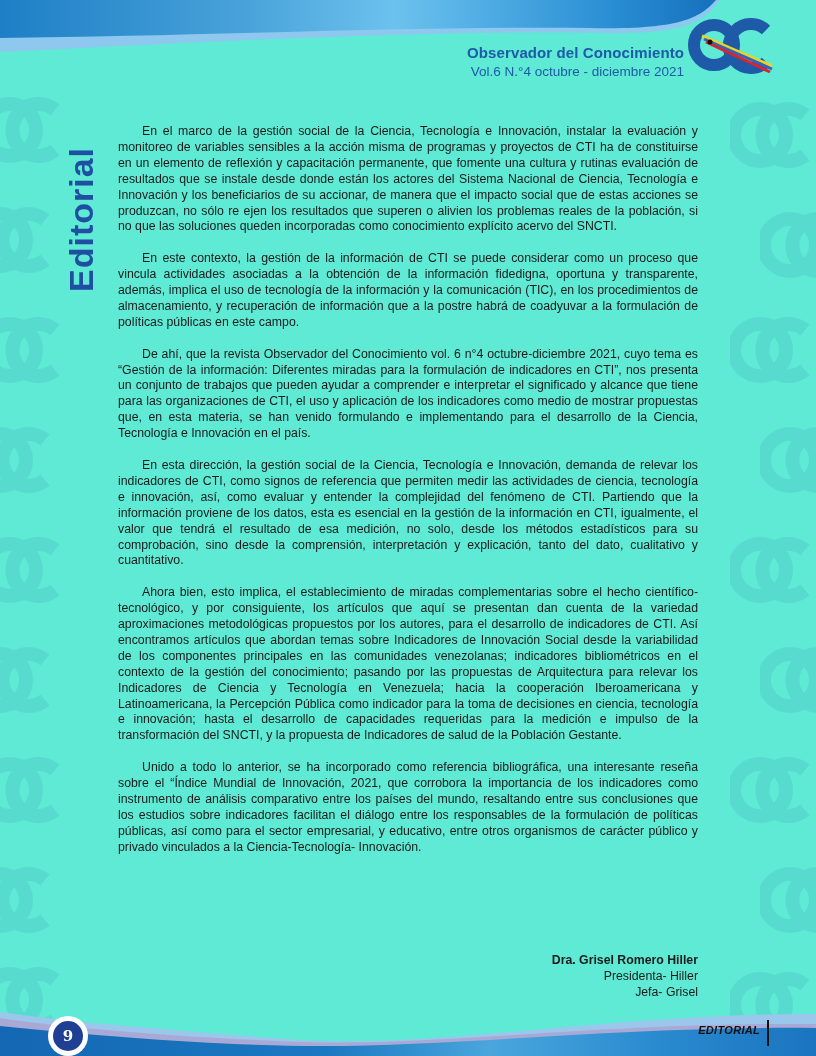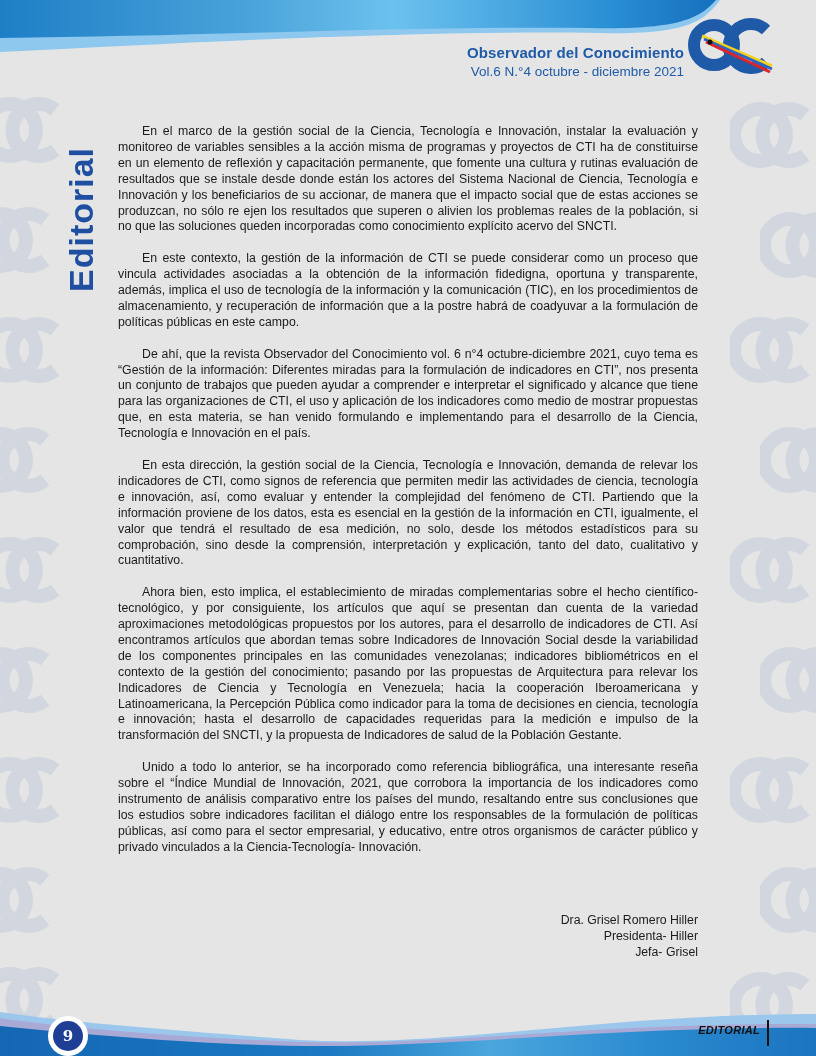--- a/index.html
+++ b/index.html
@@ -1,19 +1,19 @@
 <!DOCTYPE html>
 <html><head>
 <meta charset="utf-8">
 <style>
   * { margin: 0; padding: 0; box-sizing: border-box; }
   html, body { width: 816px; height: 1056px; overflow: hidden; background: #ffffff; }
   body { position: relative; font-family: "Liberation Sans", sans-serif; color: #1a1a1a; }
 
-  .page { position: absolute; left: 0; top: 0; width: 816px; height: 1056px; overflow: hidden; background: #e5e5e5; }
+  .page { position: absolute; left: 0; top: 0; width: 816px; height: 1056px; overflow: hidden; background: #5eead4; }
 
   
   .wm { position: absolute; width: 90px; height: 80px; opacity: 0.09; }
 
   
   .header-wave { position: absolute; left: 0; top: 0; width: 816px; height: 70px; }
   .journal-title {
     position: absolute; right: 132px; top: 44px;
     font-size: 15px; font-weight: bold; color: #1f5aa8; letter-spacing: 0.1px;
   }
@@ -35,21 +35,21 @@
   .content {
     position: absolute; left: 118px; top: 124px; width: 580px;
     font-size: 12.3px; line-height: 15.9px; text-align: justify; color: #1b1b1b;
   }
   .content p { text-indent: 24px; margin-bottom: 15.9px; hyphens: auto; }
 
   .signature {
     position: absolute; right: 118px; top: 912px; text-align: right;
     font-size: 12.3px; line-height: 16px; color: #1b1b1b;
   }
-  .signature .name { font-weight: normal; }
+  .signature .name { font-weight: bold; margin-top: 40px; }
 
   
   .footer-wave { position: absolute; left: 0; top: 1000px; width: 816px; height: 56px; }
   .page-badge {
     position: absolute; left: 48px; top: 1016px; width: 40px; height: 40px;
     border-radius: 50%; background: #fff; display: flex; align-items: center; justify-content: center;
   }
   .page-badge span {
     width: 30px; height: 30px; border-radius: 50%; background: #1f3f95; color: #fff;
     font-family: "DejaVu Serif", serif; font-size: 15px; font-weight: bold;

